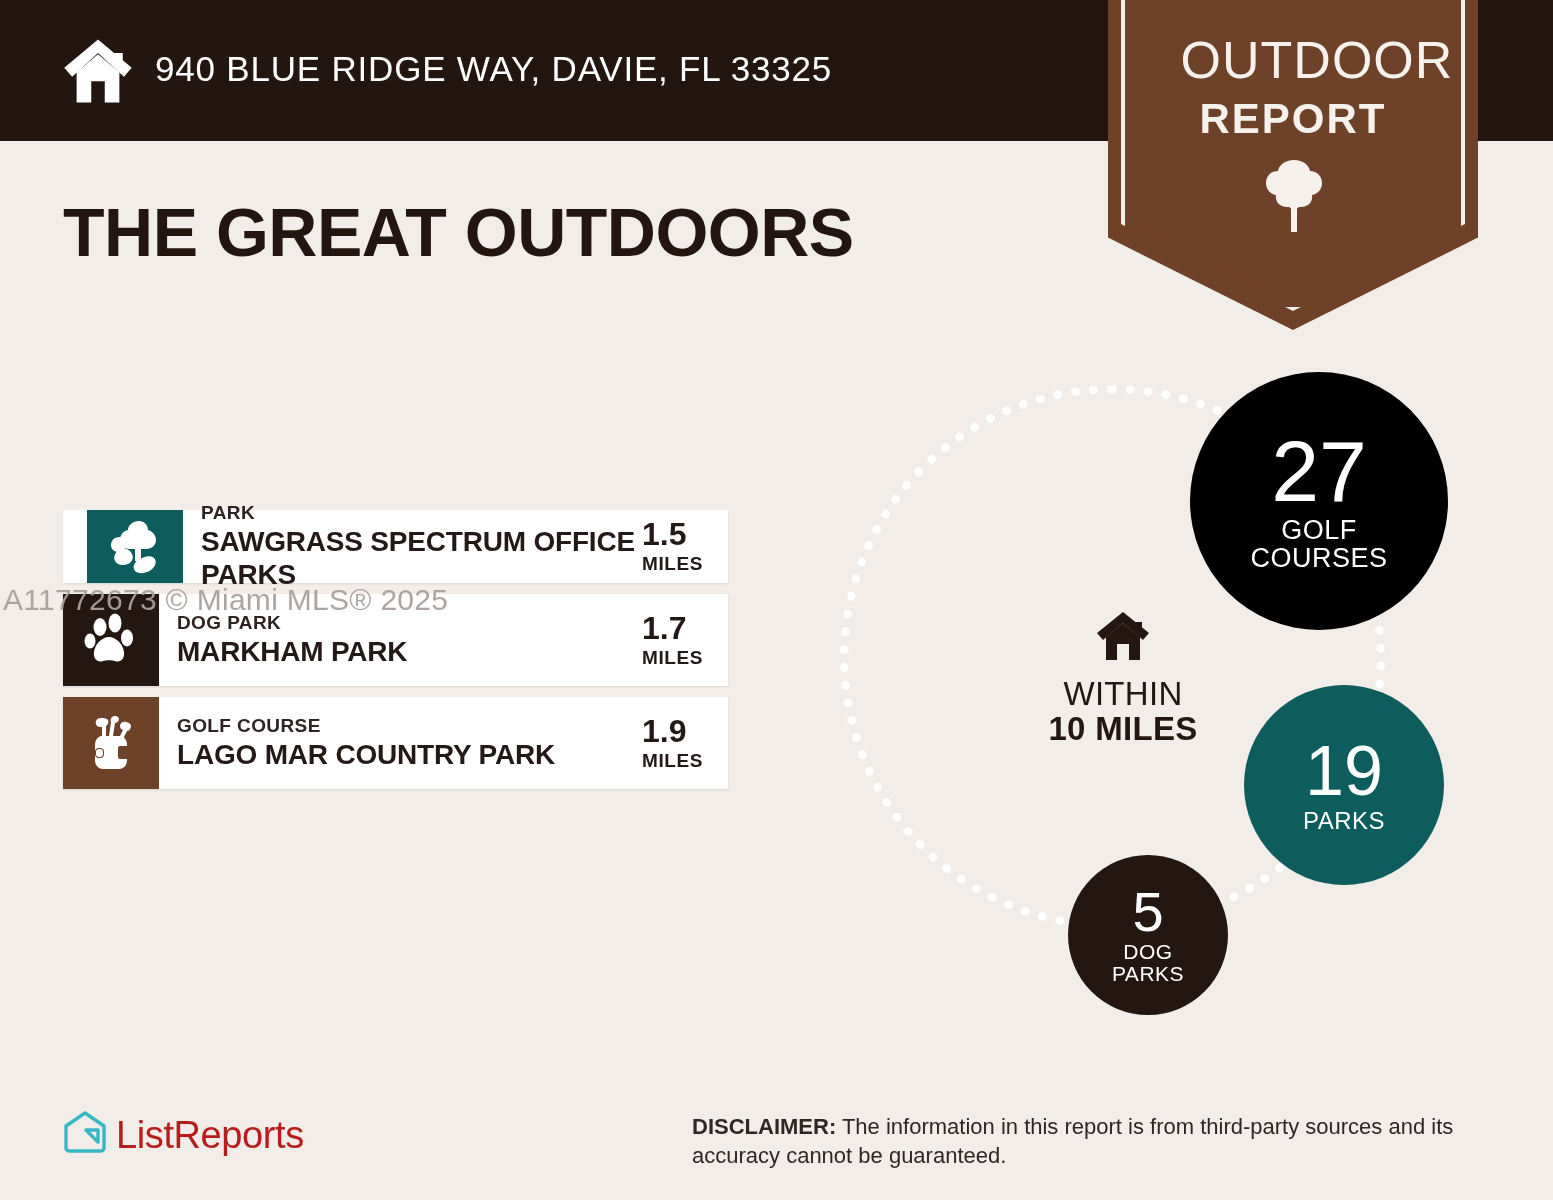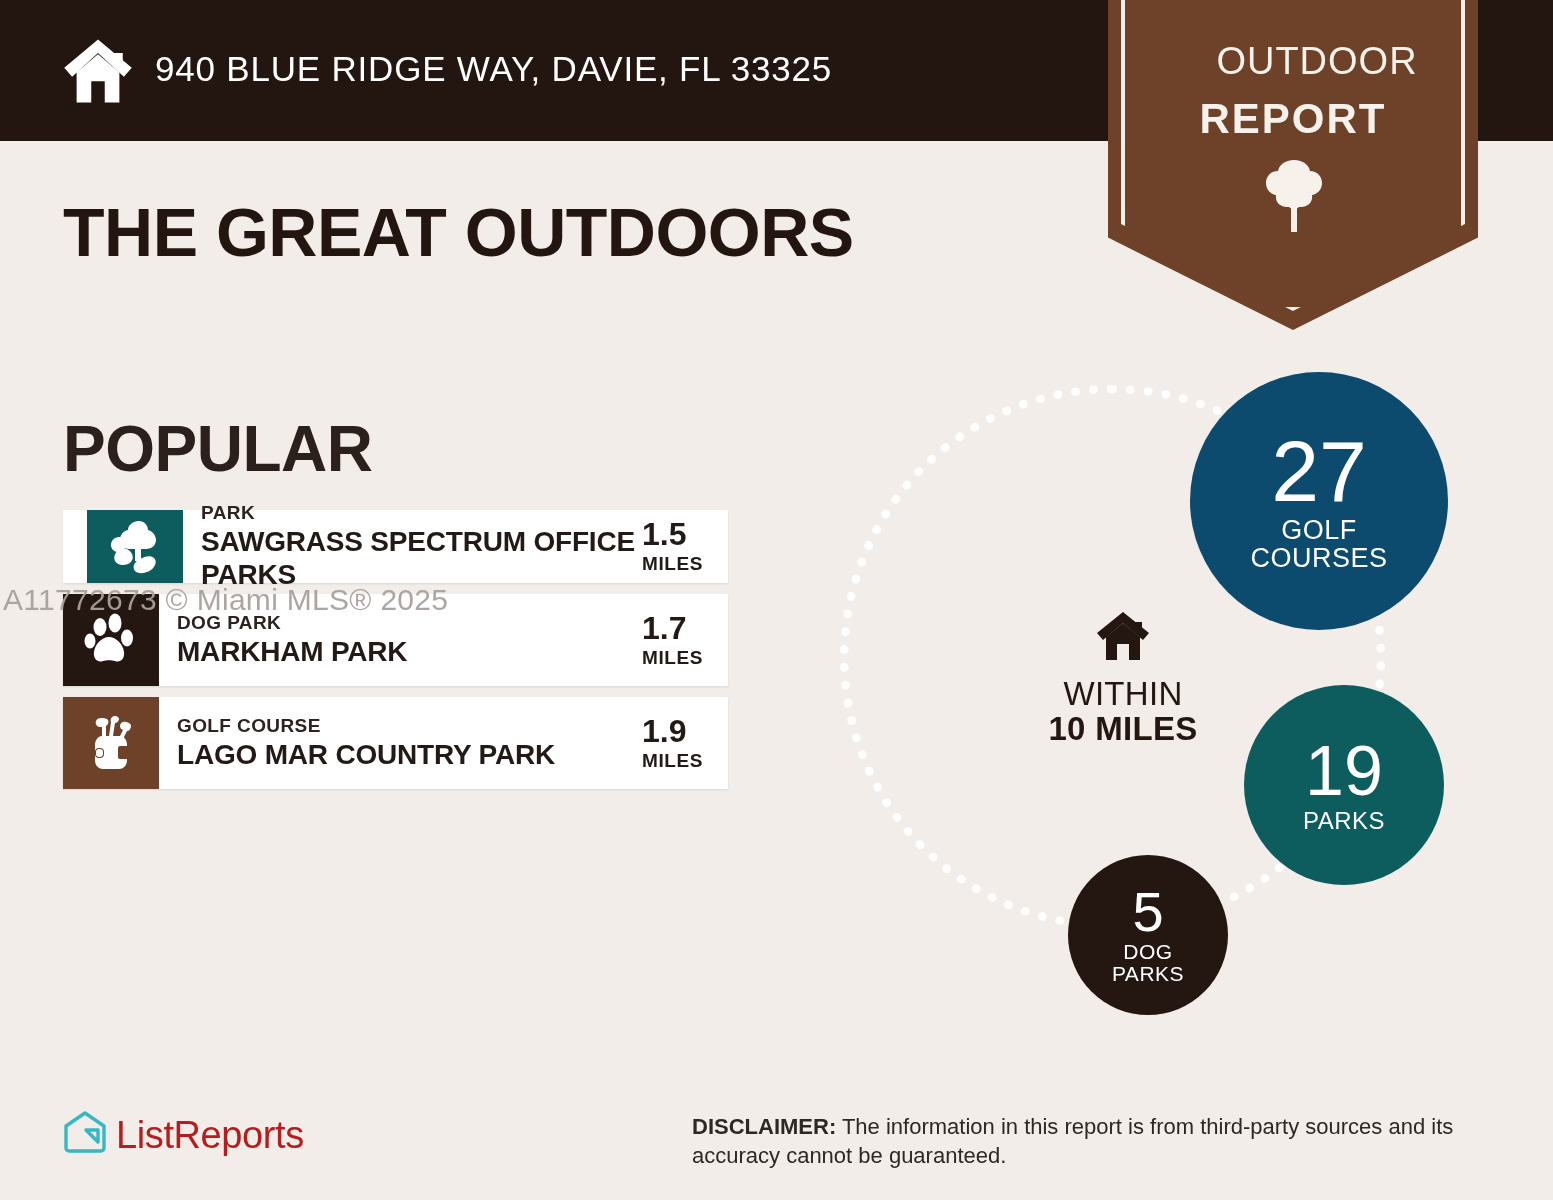--- a/index.html
+++ b/index.html
@@ -58,21 +58,21 @@
     clip-path: polygon(0 0, 100% 0, 100% 72%, 50% 100%, 0 72%);
   }
   .badge-t1, .badge-t2 {
     position:absolute;
     width:370px; left:1108px;
     text-align:center;
     color:#f6f1eb;
     font-weight:400;
     letter-spacing:1px;
   }
-  .badge-t1 { top:40px; font-size:38px;padding-left:48px; }
+  .badge-t1 { top:30px; font-size:52px;padding-left:48px; }
   .badge-t2 { top:95px; font-size:42px; font-weight:700; letter-spacing:2px;}
   .badge-tree {
     position:absolute; left:1258px; top:158px;
     width:72px; height:76px;
   }
 
   
   .h1 {
     position:absolute; left:63px; top:193px;
     font-size:68px; font-weight:700;
@@ -133,21 +133,21 @@
   }
   .stat {
     position:absolute; border-radius:50%;
     display:flex; flex-direction:column;
     align-items:center; justify-content:center;
     color:#fff; text-align:center;
   }
   .stat .num { font-weight:400; line-height:0.98; }
   .stat .lbl { font-weight:400; line-height:1.06; letter-spacing:0.5px; }
 
-  .stat-golf { left:1190px; top:372px; width:258px; height:258px; background:#0c4a6e; }
+  .stat-golf { left:1190px; top:372px; width:258px; height:258px; background:#000000; }
   .stat-golf .num { font-size:86px; margin-bottom:2px;}
   .stat-golf .lbl { font-size:27px; }
 
   .stat-parks { left:1244px; top:685px; width:200px; height:200px; background:#0d5c5e; }
   .stat-parks .num { font-size:70px; margin-bottom:2px;}
   .stat-parks .lbl { font-size:24px; }
 
   .stat-dog { left:1068px; top:855px; width:160px; height:160px; background:#241611; }
   .stat-dog .num { font-size:56px; margin-bottom:1px;}
   .stat-dog .lbl { font-size:21px; }
@@ -208,21 +208,20 @@
   <div class="badge-t1">OUTDOOR</div>
   <div class="badge-t2">REPORT</div>
   <svg class="badge-tree" viewBox="0 0 72 76">
     <path fill="#f6f1eb" d="M36 2 C27 2 21 7 20 13 C13 13 8 18 8 25 C8 31 12 36 18 37 C17 44 22 49 29 49 L43 49 C50 49 55 44 54 37 C60 36 64 31 64 25 C64 18 59 13 52 13 C51 7 45 2 36 2 Z"></path>
     <rect fill="#f6f1eb" x="33" y="44" width="6" height="30"></rect>
     <path fill="#f6f1eb" d="M35 52 L23 43 L25 40 L37 49 Z"></path>
     <path fill="#f6f1eb" d="M37 52 L49 43 L47 40 L35 49 Z"></path>
   </svg>
 
   <div class="h1">THE GREAT OUTDOORS</div>
-  <div class="h2">POPULAR</div>
 
   <div class="list">
 
     <div class="row r1">
       <div class="row-ico" style="background:#0d5c5e">
         <svg width="58" height="56" viewBox="0 0 58 56">
           <path fill="#ffffff" d="M33 2 C27 2 22 6 22 11 C17 12 14 16 14 21 C14 26 18 30 23 30 L40 30 C46 30 50 26 50 21 C50 16 46 12 42 11 C42 6 38 2 33 2 Z"></path>
           <rect fill="#ffffff" x="29" y="26" width="6" height="16"></rect>
           <path fill="#ffffff" d="M13 18 C8 18 5 22 5 26 C5 30 8 33 12 33 C15 33 18 31 19 28 L19 22 C18 19 16 18 13 18 Z"></path>
           <path fill="#ffffff" d="M14 30 C9 33 7 38 9 42 C11 46 17 47 22 45 C26 43 28 39 26 35 C24 31 19 28 14 30 Z"></path>

